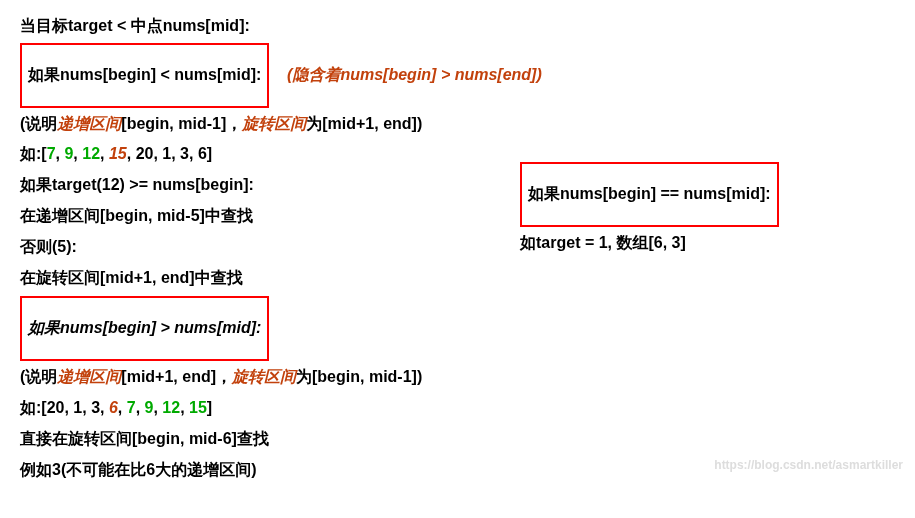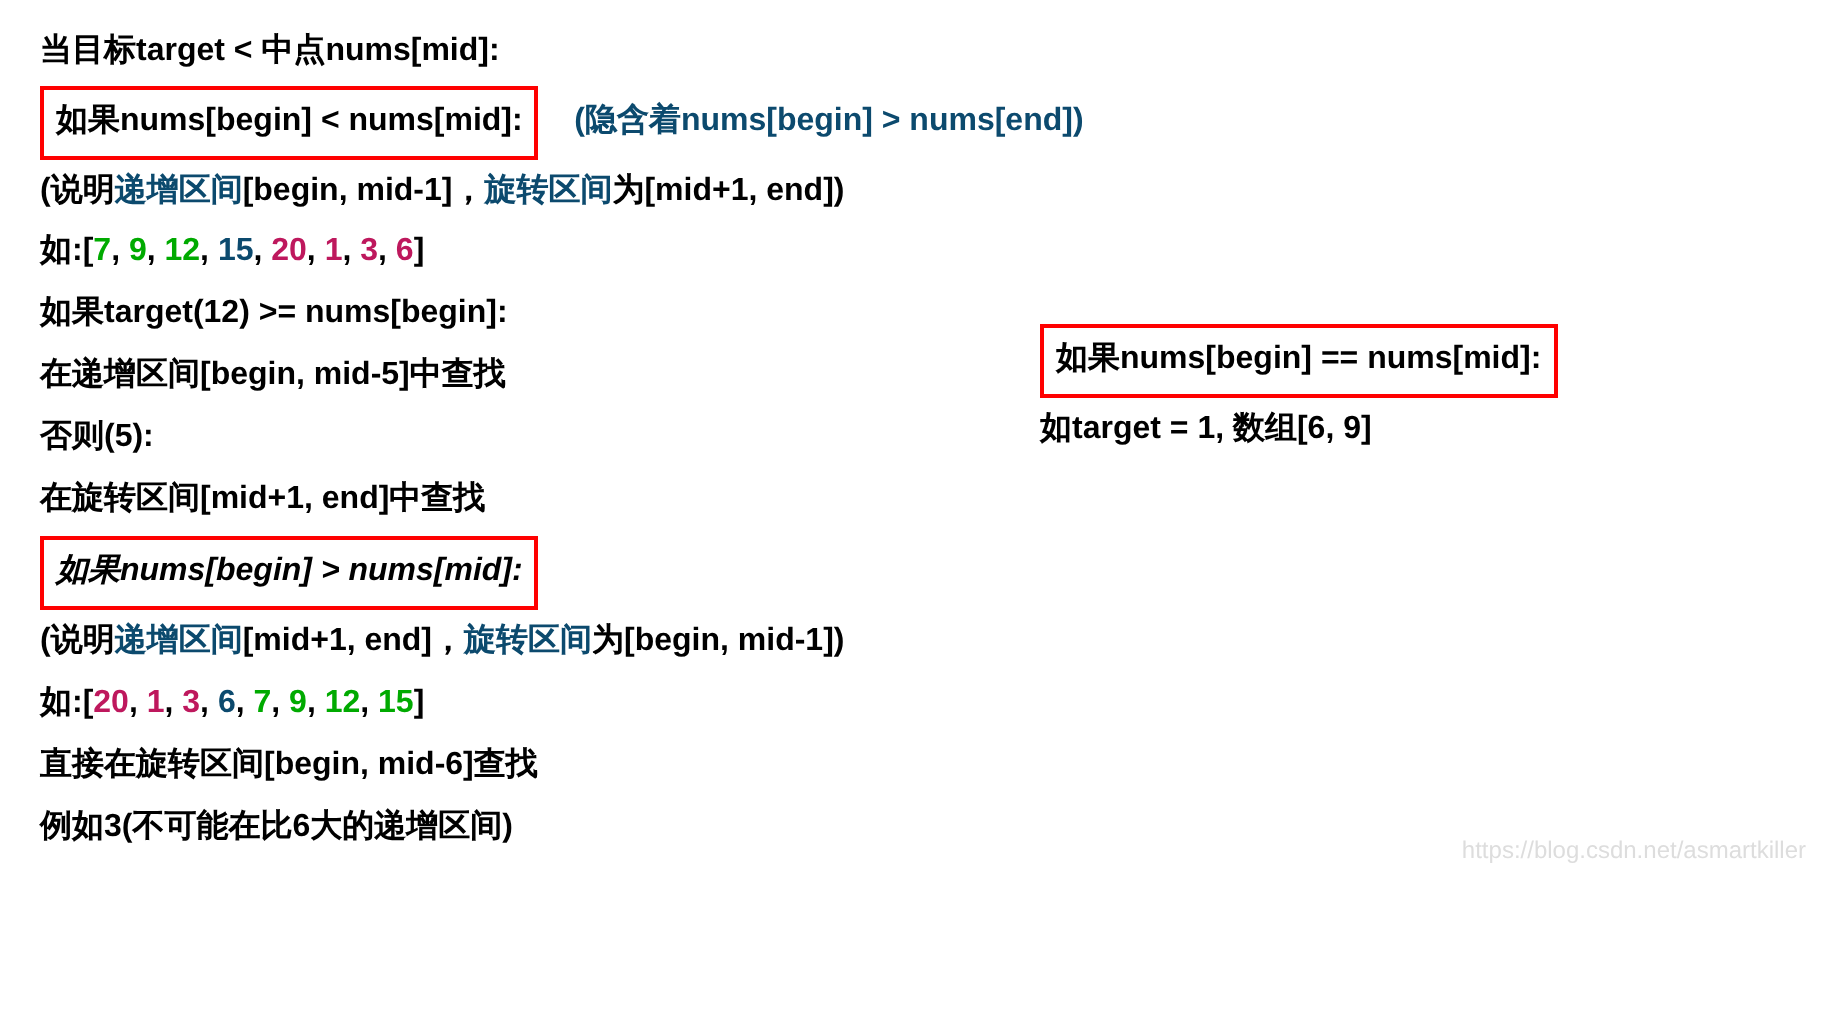--- a/index.html
+++ b/index.html
@@ -9,41 +9,41 @@
       padding: 10px 20px;
       margin: 0;
       background: #fff;
       color: #000;
       line-height: 1.8;
       position: relative;
     }
     .red-box {
       border: 2px solid red;
       display: inline-block;
-      padding: 2px 6px;
+      padding: 16px 6px;
     }
-    .red { color: #0c4a6e; }
+    .red { color: #c2410c; font-style: italic; }
     .green { color: #0a0; }
-    .blue { color: #be185d; }
+    .blue { color: #000000; }
     .indent1 { margin-left: 32px; }
     .indent2 { margin-left: 64px; }
     .line { margin: 2px 0; }
     .side-block {
       position: absolute;
       left: 520px;
       top: 160px;
       width: 370px;
     }
     .watermark {
       position: absolute;
       right: 12px;
-      bottom: 4px;
+      bottom: 20px;
       color: #ddd;
       font-size: 12px;
-      font-weight: normal;
+      font-weight: bold;
     }
   </style>
 </head>
 <body>
 
 <div class="line">当目标target &lt; 中点nums[mid]:</div>
 
 <div class="line">
   <span class="red-box">如果nums[begin] &lt; nums[mid]:</span>
   &nbsp;&nbsp;
@@ -73,16 +73,16 @@
 
 <div class="line">
   <span>如:[</span><span class="blue">20</span><span>, </span><span class="blue">1</span><span>, </span><span class="blue">3</span><span>, </span><span class="red">6</span><span>, </span><span class="green">7</span><span>, </span><span class="green">9</span><span>, </span><span class="green">12</span><span>, </span><span class="green">15</span><span>]</span>
 </div>
 
 <div class="line indent1">直接在旋转区间[begin, mid-6]查找</div>
 <div class="line indent1">例如3(不可能在比6大的递增区间)</div>
 
 <div class="side-block">
   <div class="line"><span class="red-box">如果nums[begin] == nums[mid]:</span></div>
-  <div class="line">如target = 1, 数组[6, 9]</div>
+  <div class="line">如target = 1, 数组[6, 3]</div>
 </div>
 
 <div class="watermark">https://blog.csdn.net/asmartkiller</div>
 
 </body></html>

